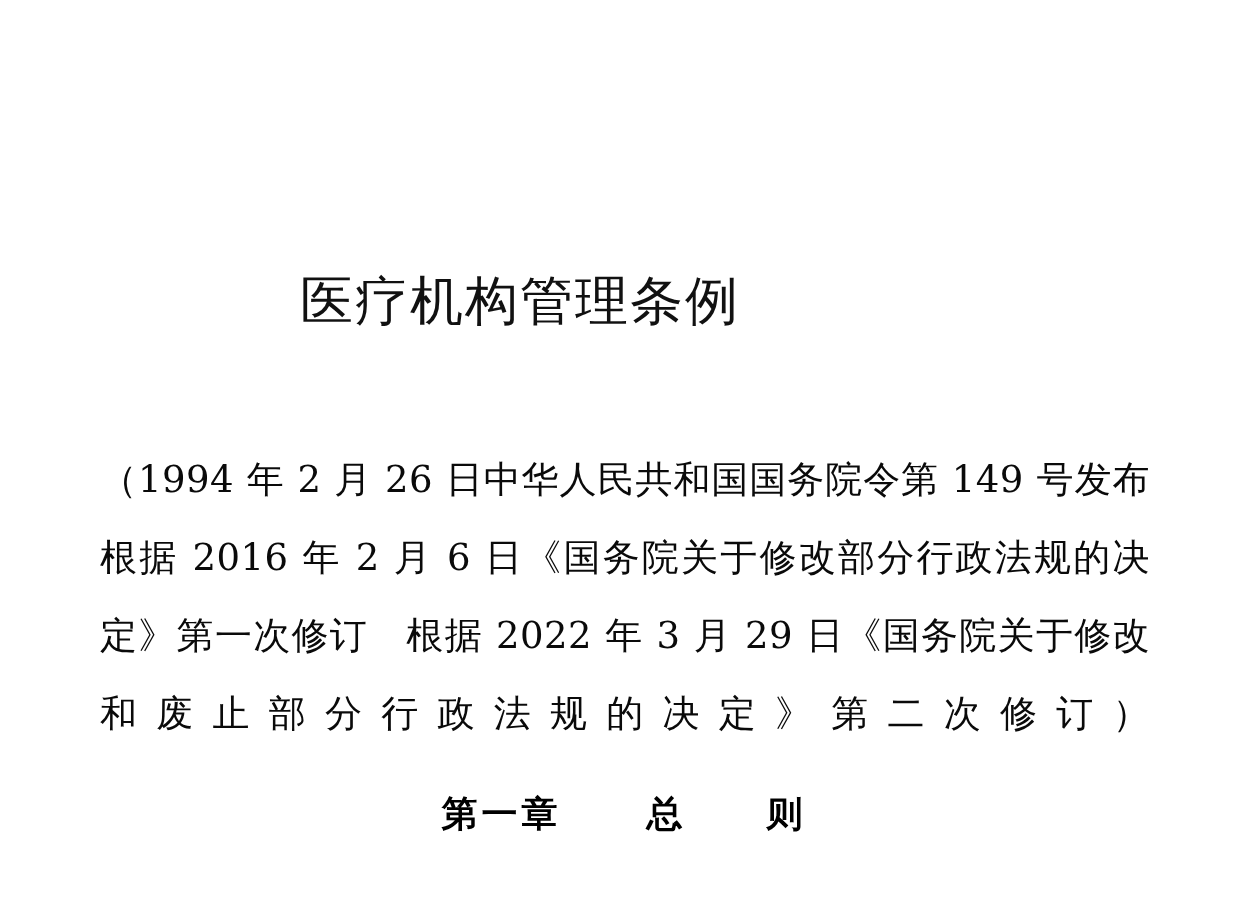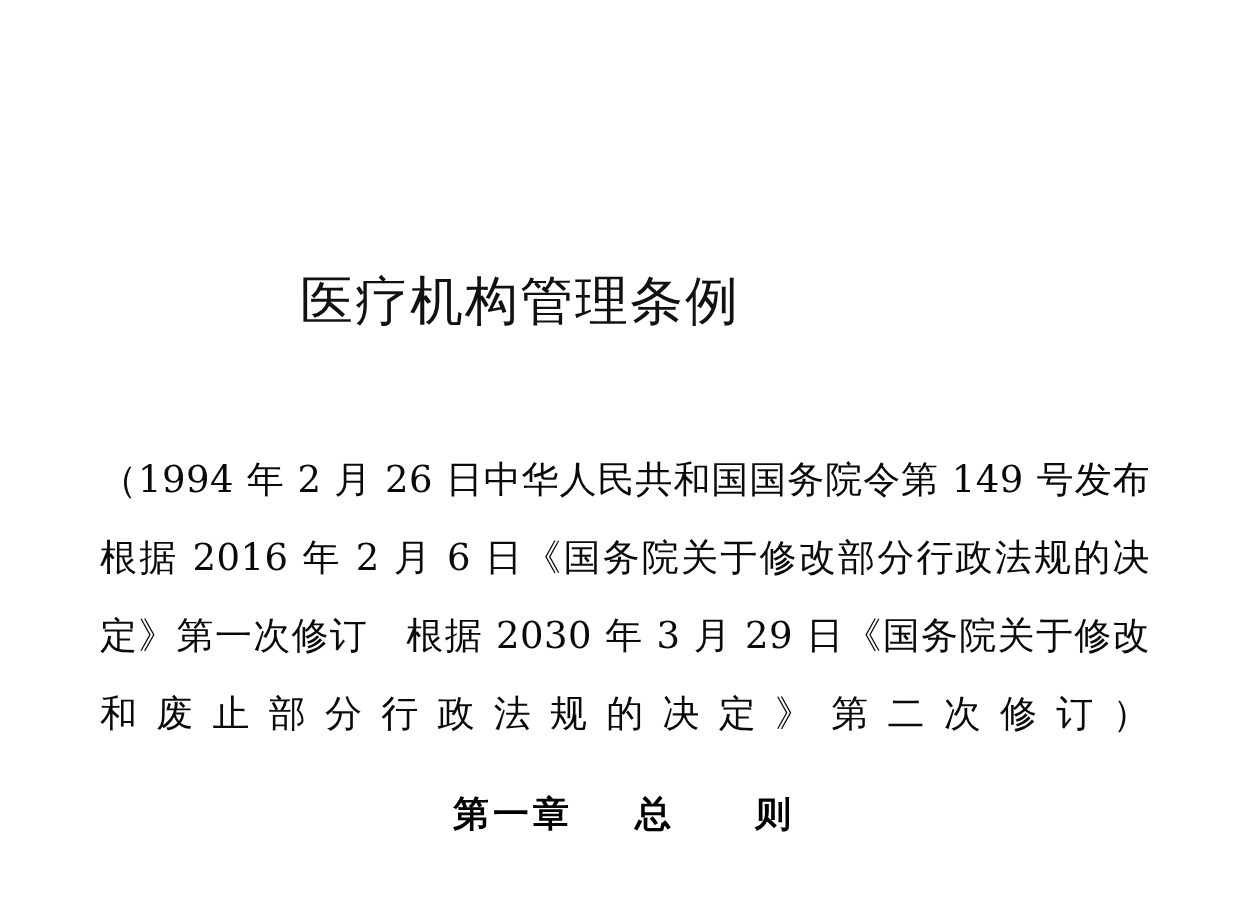--- a/index.html
+++ b/index.html
@@ -46,39 +46,39 @@
     text-align-last: justify;
     color: #0a0a0a;
     letter-spacing: 0.5px;
   }
   .chapter-heading {
     position: absolute;
     top: 790px;
     left: 0;
     width: 1248px;
     text-align: center;
-    font-family: Liberation Sans, sans-serif;
+    font-family: Liberation Mono, monospace;
     font-size: 36px;
     font-weight: 700;
     letter-spacing: 4px;
     color: #000000;
   }
   .chapter-heading .gap {
     display: inline-block;
     width: 34px;
   }
 </style>
 </head>
 <body>
 
 <div class="page">
 
   <h1 class="doc-title">医疗机构管理条例</h1>
 
-  <p class="preamble">（1994 年 2 月 26 日中华人民共和国国务院令第 149 号发布　根据 2016 年 2 月 6 日《国务院关于修改部分行政法规的决定》第一次修订　根据 2030 年 3 月 29 日《国务院关于修改和废止部分行政法规的决定》第二次修订）</p>
+  <p class="preamble">（1994 年 2 月 26 日中华人民共和国国务院令第 149 号发布　根据 2016 年 2 月 6 日《国务院关于修改部分行政法规的决定》第一次修订　根据 2022 年 3 月 29 日《国务院关于修改和废止部分行政法规的决定》第二次修订）</p>
 
   <div class="chapter-heading">
     <span>第一章</span>
     <span class="gap"></span>
     <span>总　　则</span>
   </div>
 
 </div>
 
 </body></html>

